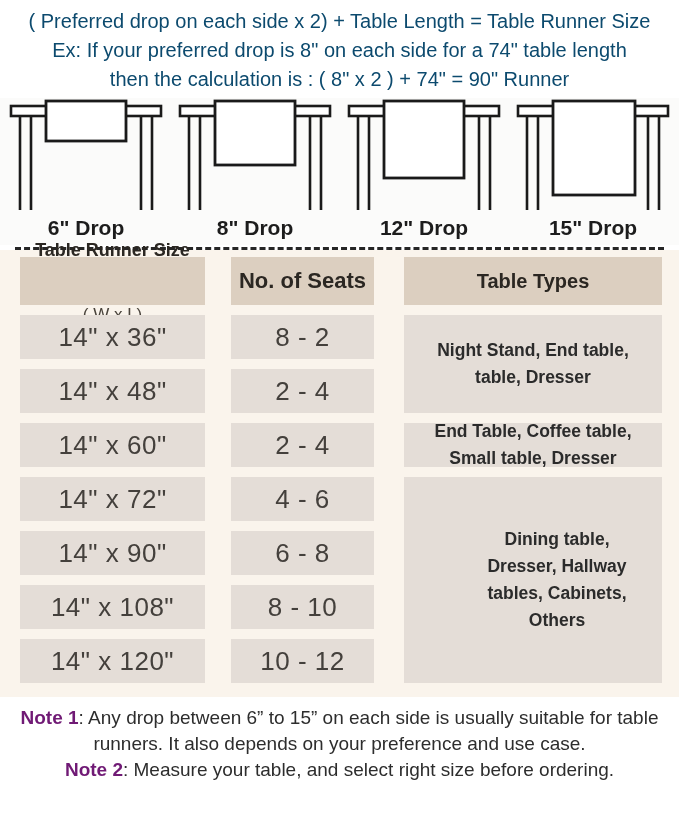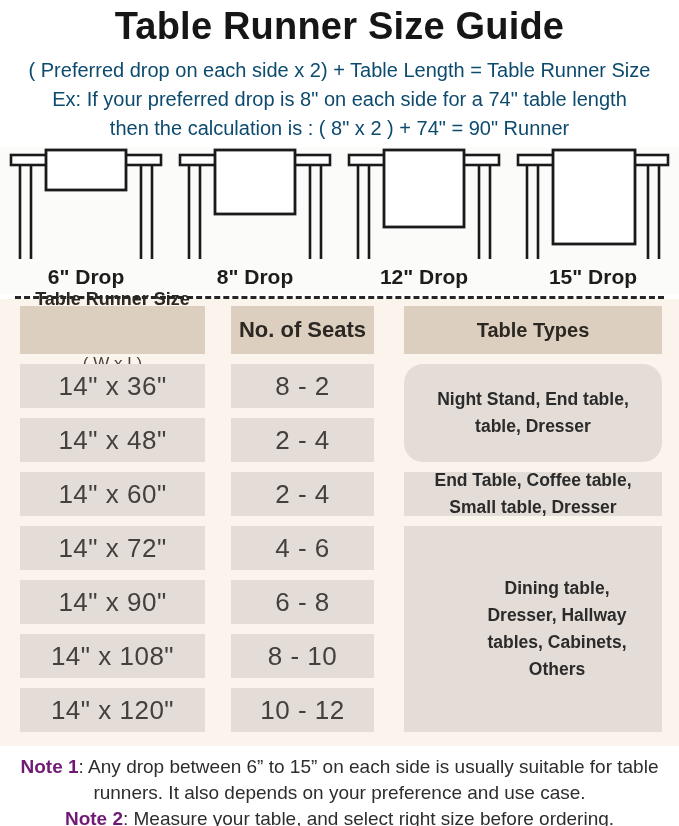--- a/index.html
+++ b/index.html
@@ -90,40 +90,39 @@
     font-size: 17.5px;
     font-weight: 700;
     color: #2b2b2b;
     line-height: 27px;
   }
   .col1 { grid-column: 1; }
   .col2 { grid-column: 3; }
   .col3 { grid-column: 5; }
   .r1 { grid-row: 1; } .r2 { grid-row: 2; } .r3 { grid-row: 3; } .r4 { grid-row: 4; }
   .r5 { grid-row: 5; } .r6 { grid-row: 6; } .r7 { grid-row: 7; } .r8 { grid-row: 8; }
-  .span-2-3 { grid-row: 2 / span 2; border-radius: 19px; }
+  .span-2-3 { grid-row: 2 / span 2; }
   .span-5-8 { grid-row: 5 / span 4; padding-left: 48px; }
 
   
   .notes {
     margin-top: 8px;
     text-align: center;
     font-size: 19px;
     color: #2d2d2d;
     line-height: 26px;
     padding: 0 6px;
   }
   .notes b { color: #701a75; }
 </style>
 </head>
 <body>
 
 <div class="page">
 
-  <div class="title">Table Runner Size Guide</div>
   <div class="subline first">( Preferred drop on each side x 2) + Table Length = Table Runner Size</div>
   <div class="subline">Ex: If your preferred drop is 8" on each side for a 74" table length</div>
   <div class="subline">then the calculation is : ( 8" x 2 ) + 74" = 90" Runner</div>
 
   <div class="illus-strip">
 
     <div class="illus-cell">
       <svg width="168" height="112" viewBox="0 0 168 112">
         <rect x="9" y="8" width="150" height="10" fill="#ffffff" stroke="#1a1a1a" stroke-width="2.6"></rect>
         <line x1="18" y1="18" x2="18" y2="112" stroke="#1a1a1a" stroke-width="2.6"></line>

